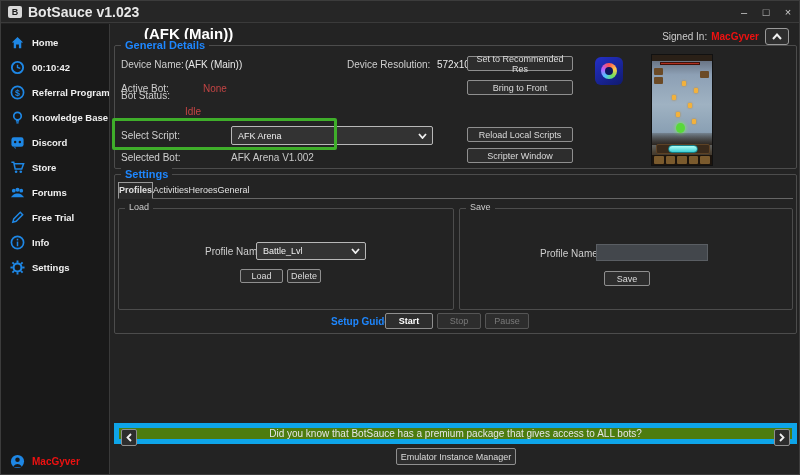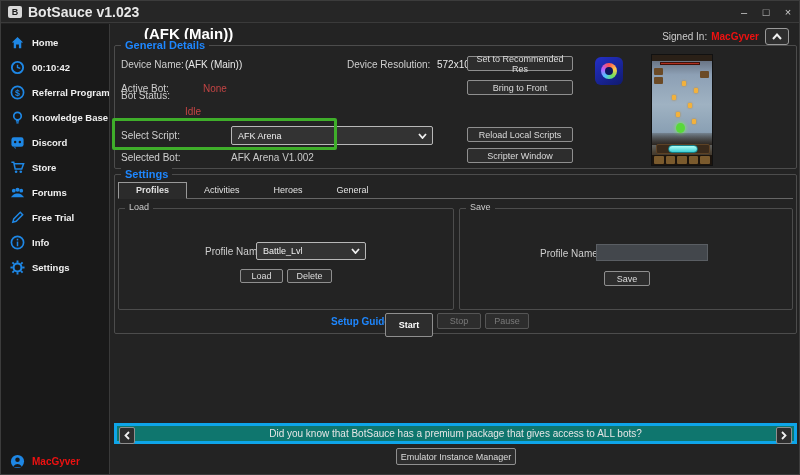--- a/index.html
+++ b/index.html
@@ -57,29 +57,29 @@
   .thumb .dot { position:absolute; width:4px; height:5px; background:#f2b13c; border-radius:1px; box-shadow:0 0 2px #c98414; }
   .thumb .hero { position:absolute; left:24px; top:68px; width:9px; height:10px; background:#58d83a; border-radius:50%; box-shadow:0 0 4px #7bff4e; }
   .thumb .enemies { position:absolute; left:0; top:78px; width:100%; height:12px; background:linear-gradient(180deg,rgba(40,32,24,.2),rgba(30,22,16,.8)); }
   .thumb .panel { position:absolute; left:4px; bottom:11px; width:54px; height:10px; background:#3a2a1b; border:1px solid #5d4225; border-radius:2px; }
   .thumb .begin { position:absolute; left:16px; bottom:12px; width:30px; height:8px; background:linear-gradient(180deg,#aefcf4,#3ecfd6); border-radius:4px; border:1px solid #157d86; }
   .thumb .navbar { position:absolute; left:0; bottom:0; width:100%; height:10px; background:#1c140d; display:flex; gap:2px; padding:1px 2px; }
   .thumb .navbar span { flex:1; background:#7a5a2d; border-radius:1px; }
 
   
   .tabs { position:absolute; left:3px; top:8px; right:3px; height:16px; border-bottom:1px solid #666; display:flex; align-items:flex-end; }
-  .tab { padding:2px 17px 3px; font-size:9px; color:#e0e0e0; cursor:default; }
+  .tab { padding:2px 0 3px; font-size:9px; color:#e0e0e0; cursor:default; }
   .tab.active { border:1px solid #999; border-bottom:1px solid #2b2b2b; background:#2b2b2b; position:relative; top:1px; font-weight:bold; }
 
   .save-input { position:absolute; background:#43474c; border:1px solid #5a5e63; height:17px; color:#eee; font-size:9px; padding:0 4px; }
 
   .link { position:absolute; color:#1e87ff; font-weight:bold; font-size:10px; cursor:default; }
 
   
-  .ticker { position:absolute; left:4px; top:399px; width:683px; height:21px; background:#0f766e; border:3px solid #0ea5e9; display:flex; align-items:center; }
+  .ticker { position:absolute; left:4px; top:399px; width:683px; height:21px; background:#4d7c0f; border:5px solid #0ea5e9; display:flex; align-items:center; }
   .tick-btn { position:absolute; top:1px; width:16px; height:17px; background:#2d2d2d; border:1px solid #8f8f8f; border-radius:2px; display:flex; align-items:center; justify-content:center; }
   .tick-text { width:100%; text-align:center; font-size:10px; color:#e6e6e6; }
   .emu-btn { position:absolute; left:286px; top:424px; width:120px; height:17px; }
 </style>
 </head>
 <body>
 
 <div class="window">
 
   <div class="titlebar">
@@ -300,32 +300,32 @@
         <span class="fld-label" style="left:86px; top:37px;">Profile Name</span>
         <div class="dropdown" style="left:137px; top:33px; width:110px; height:18px;">
           <span>Battle_Lvl</span>
           <span class="chev">
               <svg width="9" height="6" viewBox="0 0 9 6">
                 <polyline points="1,1 4.5,5 8,1" fill="none" stroke="#f0f0f0" stroke-width="1.8"></polyline>
               </svg>
             </span>
         </div>
         <div class="btn" style="left:121px; top:60px; width:43px; height:14px;">Load</div>
-        <div class="btn" style="left:168px; top:60px; width:45px; height:14px;">Delete</div>
+        <div class="btn" style="left:168px; top:60px; width:34px; height:14px;">Delete</div>
       </div>
 
       <div class="groupbox" style="left:344px; top:33px; width:334px; height:102px;">
         <span class="legend gray">Save</span>
         <span class="fld-label" style="left:80px; top:39px;">Profile Name</span>
         <input class="save-input" style="left: 136px; top: 35px; width: 112px;" value="">
         <div class="btn" style="left:144px; top:62px; width:46px; height:15px;">Save</div>
       </div>
 
       <span class="link" style="left:216px; top:141px;">Setup Guide</span>
-      <div class="btn" style="left:270px; top:138px; width:48px; height:24px; color:#ffffff; font-weight:bold;">Start</div>
+      <div class="btn" style="left:270px; top:138px; width:48px; height:16px; color:#ffffff; font-weight:bold;">Start</div>
       <div class="btn disabled" style="left:322px; top:138px; width:44px; height:16px;">Stop</div>
       <div class="btn disabled" style="left:370px; top:138px; width:44px; height:16px;">Pause</div>
     </div>
 
 
     <div class="ticker">
       <div class="tick-btn" style="left:2px;">
         <svg width="6" height="9" viewBox="0 0 6 9">
             <polyline points="5,1 1.5,4.5 5,8" fill="none" stroke="#f0f0f0" stroke-width="1.8"></polyline>
           </svg>

